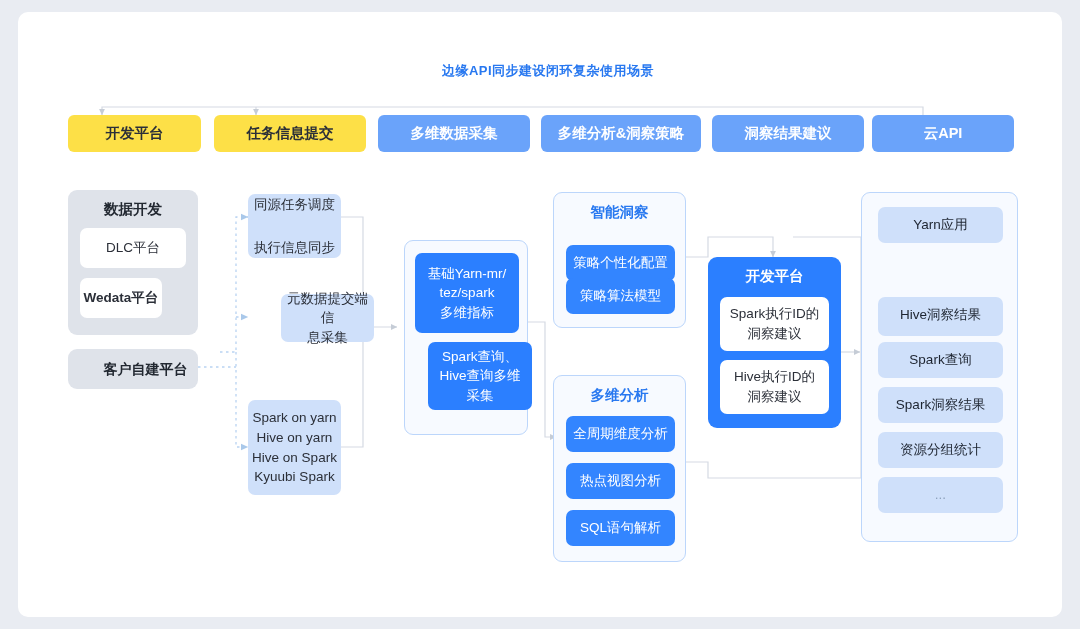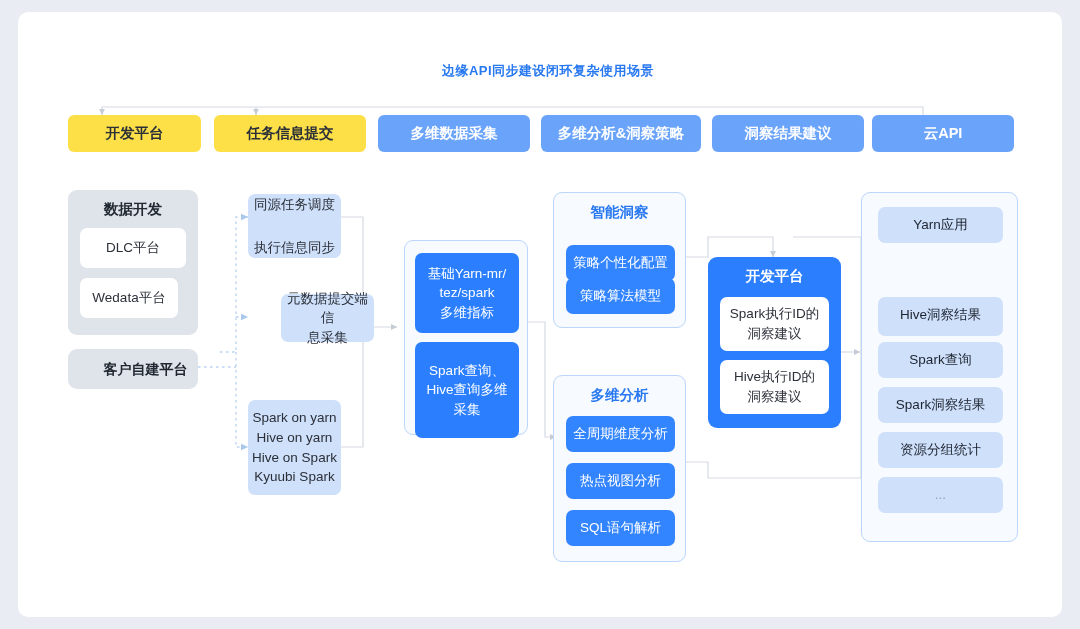--- a/index.html
+++ b/index.html
@@ -114,21 +114,21 @@
     <div class="box toprow gray" style="left:50px;top:103px;width:133px;">开发平台</div>
     <div class="box toprow gray" style="left:196px;top:103px;width:152px;">任务信息提交</div>
     <div class="box toprow blue" style="left:360px;top:103px;width:152px;">多维数据采集</div>
     <div class="box toprow blue" style="left:694px;top:103px;width:152px;">洞察结果建议</div>
     <div class="box toprow blue" style="left:523px;top:103px;width:160px;">多维分析&amp;洞察策略</div>
     <div class="box toprow blue" style="left:854px;top:103px;width:142px;">云API</div>
 
     <div class="panel gray" style="left:50px;top:178px;width:130px;height:145px;">
       <div class="panel-title">数据开发</div>
       <div class="box chip-white" style="left:12px;top:38px;width:106px;height:40px;">DLC平台</div>
-      <div class="box chip-white" style="left:12px;top:88px;width:98px;height:40px;">Wedata平台</div>
+      <div class="box chip-white" style="left:12px;top:88px;width:82px;height:40px;font-weight:bold;">Wedata平台</div>
     </div>
 
     <div class="panel gray box" style="left:50px;top:337px;width:130px;height:40px;font-size:14px;font-weight:bold;color:#222831;
                 display:flex;align-items:center;justify-content:center;">客户自建平台</div>
 
     <div class="box chip-lightblue multiline" style="left:230px;top:182px;width:93px;height:64px;gap:23px;">
       <span>同源任务调度</span>
       <span>执行信息同步</span>
     </div>
 
@@ -143,21 +143,21 @@
       <span>Hive on Spark</span>
       <span>Kyuubi Spark</span>
     </div>
 
     <div class="panel outline" style="left:386px;top:228px;width:124px;height:195px;">
       <div class="box chip-strongblue multiline" style="left:10px;top:12px;width:104px;height:80px;">
         <span>基础Yarn-mr/</span>
         <span>tez/spark</span>
         <span>多维指标</span>
       </div>
-      <div class="box chip-strongblue multiline" style="left:10px;top:101px;width:104px;height:96px;">
+      <div class="box chip-strongblue multiline" style="left:23px;top:101px;width:104px;height:68px;">
         <span>Spark查询、</span>
         <span>Hive查询多维</span>
         <span>采集</span>
       </div>
     </div>
 
     <div class="panel outline" style="left:535px;top:180px;width:133px;height:136px;">
       <div class="panel-title">智能洞察</div>
       <div class="box chip-midblue" style="left:12px;top:40px;width:109px;height:36px;margin-top:12px;">策略个性化配置</div>
       <div class="box chip-midblue" style="left:12px;top:85px;width:109px;height:36px;">策略算法模型</div>

